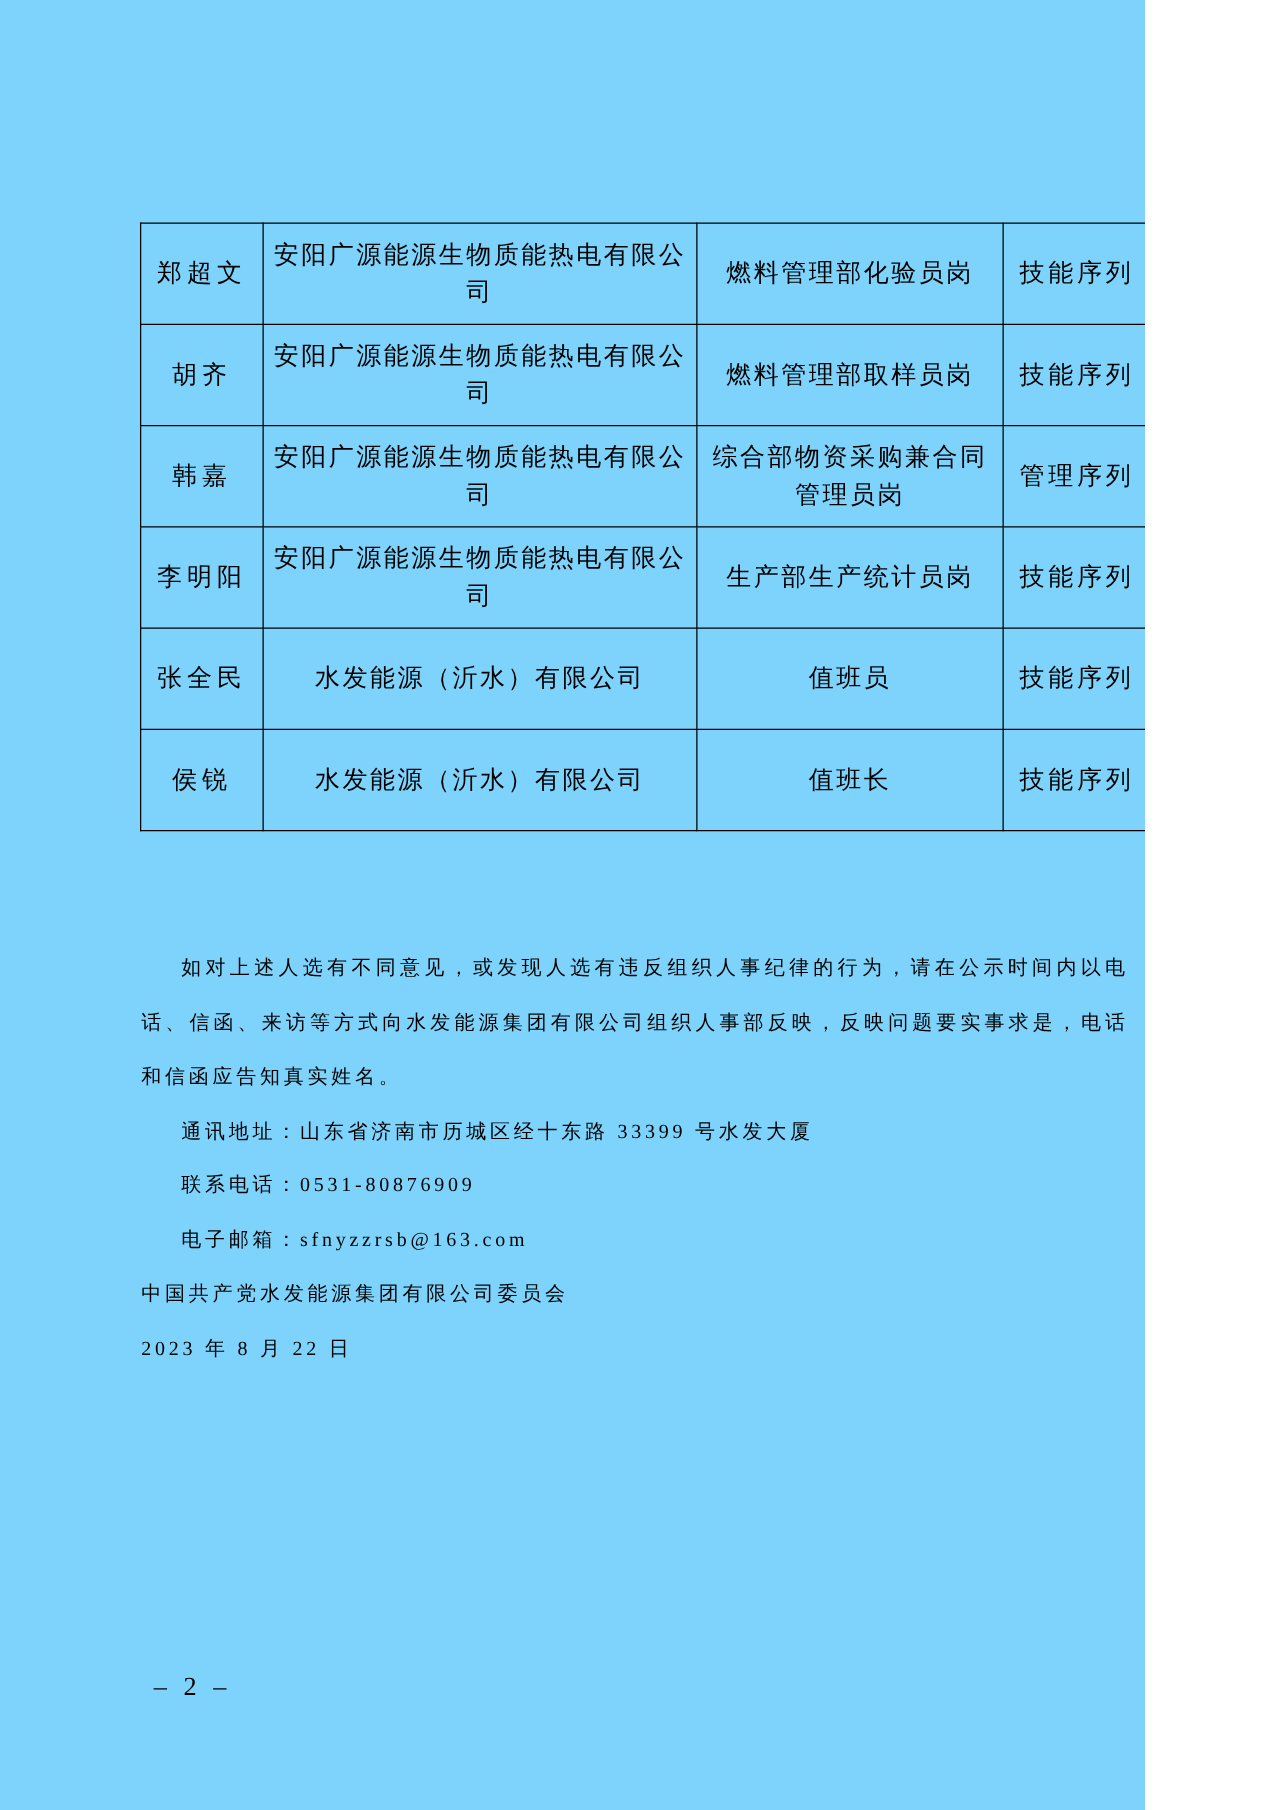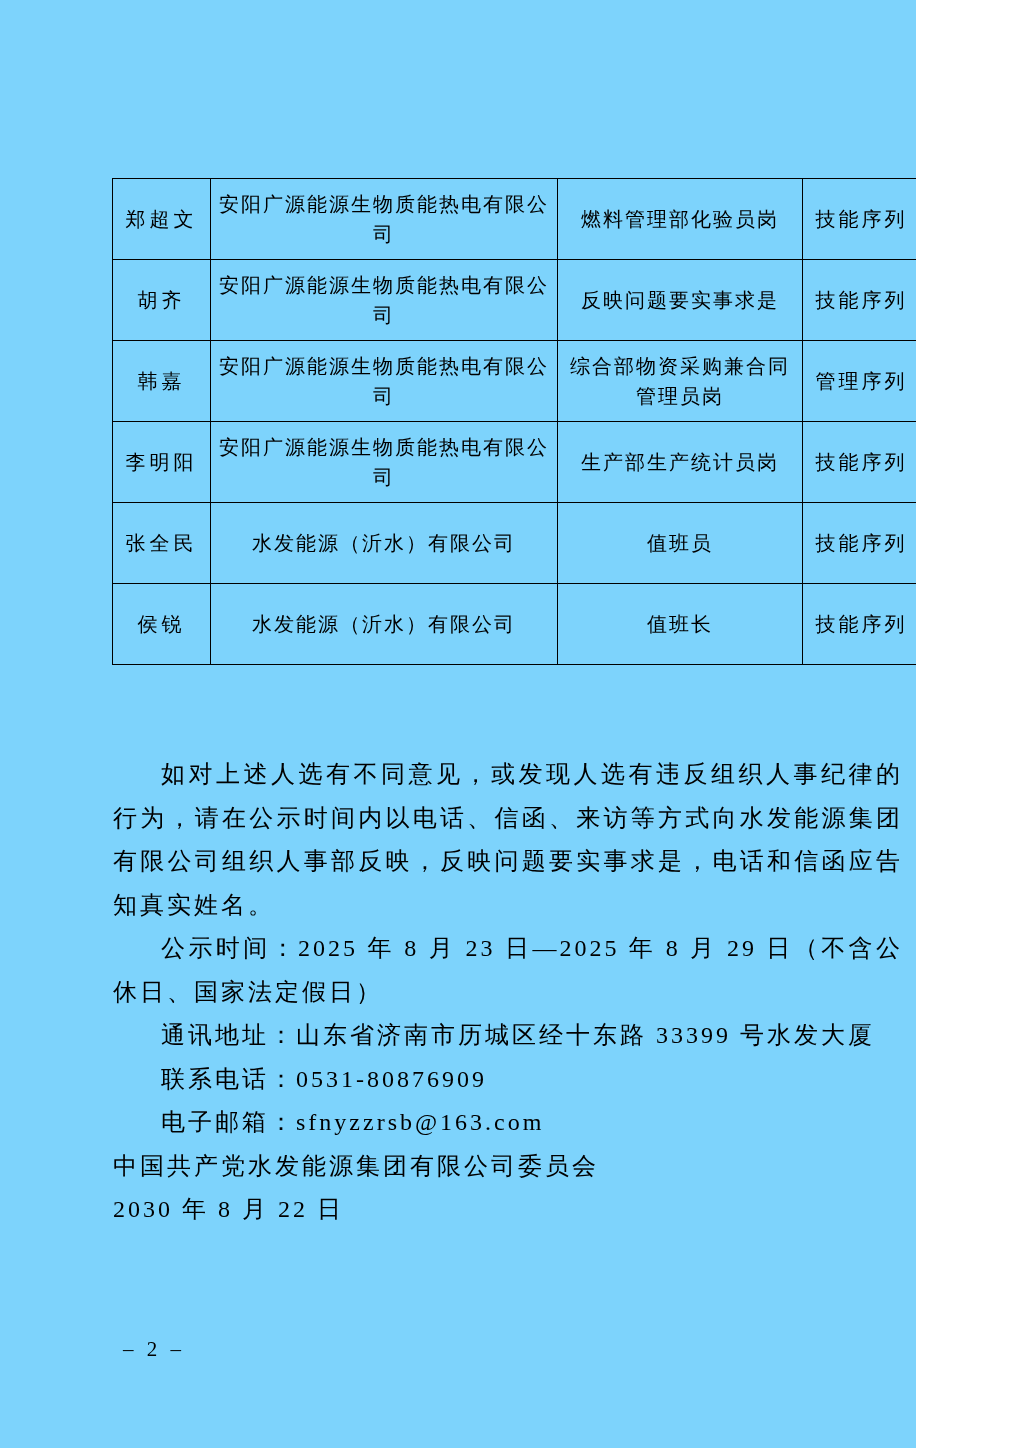--- a/index.html
+++ b/index.html
@@ -43,21 +43,21 @@
   .col-series   { width: 118px; }
   .doc-table td.cell-name   { letter-spacing: 4px; }
   .doc-table td.cell-series { letter-spacing: 3px; }
 
   
   .body-text {
     position: absolute;
     left: 113px;
     top: 753px;
     width: 790px;
-    font-size: 24px;
+    font-size: 16px;
     line-height: 43.5px;
     letter-spacing: 3px;
   }
   .body-text p {
     margin: 0;
     text-align: justify;
   }
   .indent { text-indent: 2em; }
 
   .sig-committee {
@@ -97,21 +97,21 @@
     <tbody>
       <tr>
         <td class="cell-name">郑超文</td>
         <td class="cell-company">安阳广源能源生物质能热电有限公司</td>
         <td class="cell-position">燃料管理部化验员岗</td>
         <td class="cell-series">技能序列</td>
       </tr>
       <tr>
         <td class="cell-name">胡齐</td>
         <td class="cell-company">安阳广源能源生物质能热电有限公司</td>
-        <td class="cell-position">反映问题要实事求是</td>
+        <td class="cell-position">燃料管理部取样员岗</td>
         <td class="cell-series">技能序列</td>
       </tr>
       <tr>
         <td class="cell-name">韩嘉</td>
         <td class="cell-company">安阳广源能源生物质能热电有限公司</td>
         <td class="cell-position">综合部物资采购兼合同管理员岗</td>
         <td class="cell-series">管理序列</td>
       </tr>
       <tr>
         <td class="cell-name">李明阳</td>
@@ -129,23 +129,22 @@
         <td class="cell-name">侯锐</td>
         <td class="cell-company">水发能源（沂水）有限公司</td>
         <td class="cell-position">值班长</td>
         <td class="cell-series">技能序列</td>
       </tr>
     </tbody>
   </table>
 
   <div class="body-text">
     <p class="indent">如对上述人选有不同意见，或发现人选有违反组织人事纪律的行为，请在公示时间内以电话、信函、来访等方式向水发能源集团有限公司组织人事部反映，反映问题要实事求是，电话和信函应告知真实姓名。</p>
-    <p class="indent">公示时间：2025 年 8 月 23 日—2025 年 8 月 29 日（不含公休日、国家法定假日）</p>
     <p class="indent">通讯地址：山东省济南市历城区经十东路 33399 号水发大厦</p>
     <p class="indent">联系电话：0531-80876909</p>
     <p class="indent">电子邮箱：sfnyzzrsb@163.com</p>
     <p class="sig-committee">中国共产党水发能源集团有限公司委员会</p>
-    <p class="sig-date">2030 年 8 月 22 日</p>
+    <p class="sig-date">2023 年 8 月 22 日</p>
   </div>
 
   <div class="page-footer">– 2 –</div>
 
 </div>
 
 </body></html>

